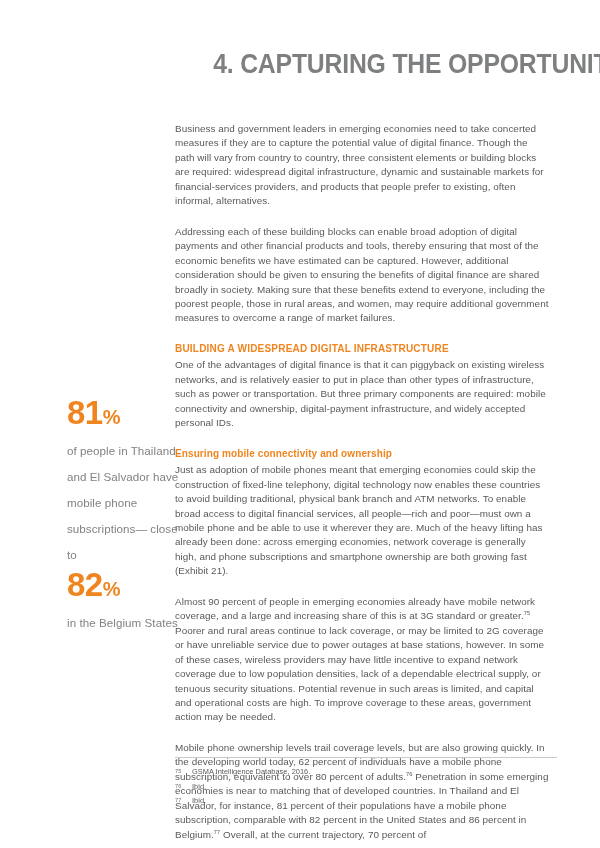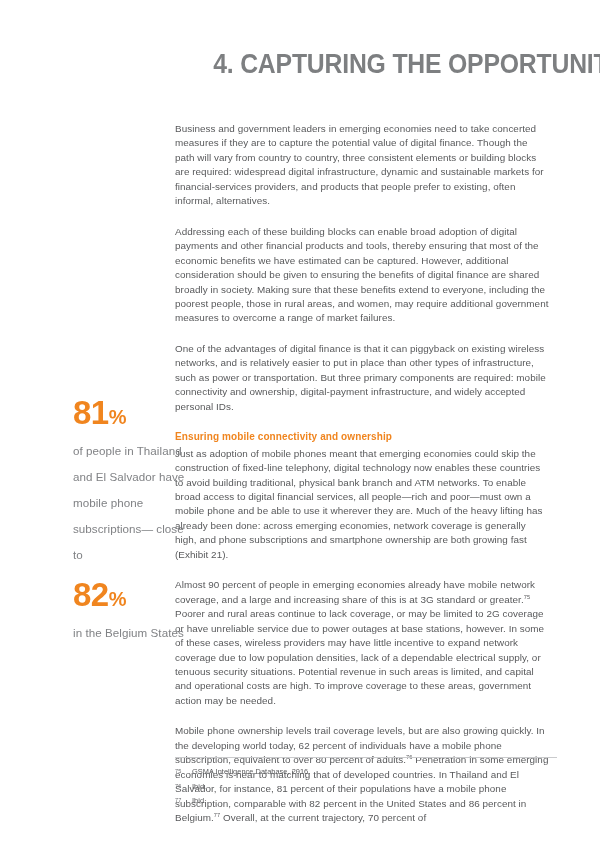--- a/index.html
+++ b/index.html
@@ -77,21 +77,21 @@
   sup.fn {
     font-size: 5.6px;
     vertical-align: 4px;
     line-height: 0;
     letter-spacing: 0.02em;
   }
 
   
   .callout {
     position: absolute;
-    left: 73px;
+    left: 67px;
     top: 396px;
     width: 112px;
   }
   .callout-stat {
     font-size: 33px;
     line-height: 34px;
     font-weight: bold;
     color: #f0851f;
     letter-spacing: -0.5px;
     white-space: nowrap;
@@ -100,21 +100,21 @@
     font-size: 20px;
     letter-spacing: -0.5px;
   }
   .callout-text {
     font-size: 11.6px;
     line-height: 26px;
     color: #808285;
     margin-top: 4px;
     letter-spacing: 0.005em;
   }
-  .callout-stat.second { margin-top: 10px; }
+  .callout-stat.second { }
   .callout-text.last { margin-top: 4px; }
 
   
   .footnotes {
     position: absolute;
     left: 175px;
     top: 757px;
     width: 382px;
   }
   .footnote-rule {
@@ -150,20 +150,21 @@
 <div class="page">
 
   <h1 class="page-title">4. CAPTURING THE OPPORTUNITY</h1>
 
   <div class="content">
 
     <p class="body">Business and government leaders in emerging economies need to take concerted measures if they are to capture the potential value of digital finance. Though the path will vary from country to country, three consistent elements or building blocks are required: widespread digital infrastructure, dynamic and sustainable markets for financial-services providers, and products that people prefer to existing, often informal, alternatives.</p>
 
     <p class="body">Addressing each of these building blocks can enable broad adoption of digital payments and other financial products and tools, thereby ensuring that most of the economic benefits we have estimated can be captured. However, additional consideration should be given to ensuring the benefits of digital finance are shared broadly in society. Making sure that these benefits extend to everyone, including the poorest people, those in rural areas, and women, may require additional government measures to overcome a range of market failures.</p>
 
+    <h2 class="section-head">BUILDING A WIDESPREAD DIGITAL INFRASTRUCTURE</h2>
 
     <p class="body">One of the advantages of digital finance is that it can piggyback on existing wireless networks, and is relatively easier to put in place than other types of infrastructure, such as power or transportation. But three primary components are required: mobile connectivity and ownership, digital-payment infrastructure, and widely accepted personal IDs.</p>
 
     <h3 class="sub-head">Ensuring mobile connectivity and ownership</h3>
 
     <p class="body">Just as adoption of mobile phones meant that emerging economies could skip the construction of fixed-line telephony, digital technology now enables these countries to avoid building traditional, physical bank branch and ATM networks. To enable broad access to digital financial services, all people—rich and poor—must own a mobile phone and be able to use it wherever they are. Much of the heavy lifting has already been done: across emerging economies, network coverage is generally high, and phone subscriptions and smartphone ownership are both growing fast (Exhibit 21).</p>
 
     <p class="body"><span>Almost 90 percent of people in emerging economies already have mobile network coverage, and a large and increasing share of this is at 3G standard or greater.</span><sup class="fn">75</sup><span> Poorer and rural areas continue to lack coverage, or may be limited to 2G coverage or have unreliable service due to power outages at base stations, however. In some of these cases, wireless providers may have little incentive to expand network coverage due to low population densities, lack of a dependable electrical supply, or tenuous security situations. Potential revenue in such areas is limited, and capital and operational costs are high. To improve coverage to these areas, government action may be needed.</span></p>
 
     <p class="body"><span>Mobile phone ownership levels trail coverage levels, but are also growing quickly. In the developing world today, 62 percent of individuals have a mobile phone subscription, equivalent to over 80 percent of adults.</span><sup class="fn">76</sup><span> Penetration in some emerging economies is near to matching that of developed countries. In Thailand and El Salvador, for instance, 81 percent of their populations have a mobile phone subscription, comparable with 82 percent in the United States and 86 percent in Belgium.</span><sup class="fn">77</sup><span> Overall, at the current trajectory, 70 percent of</span></p>

